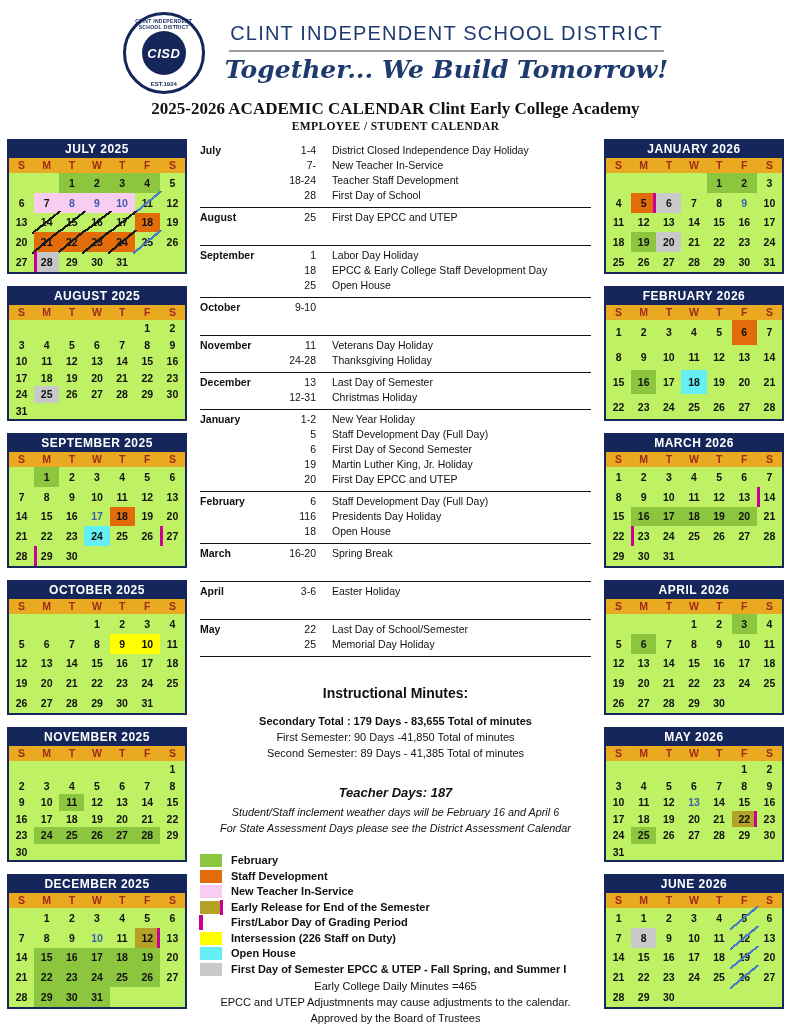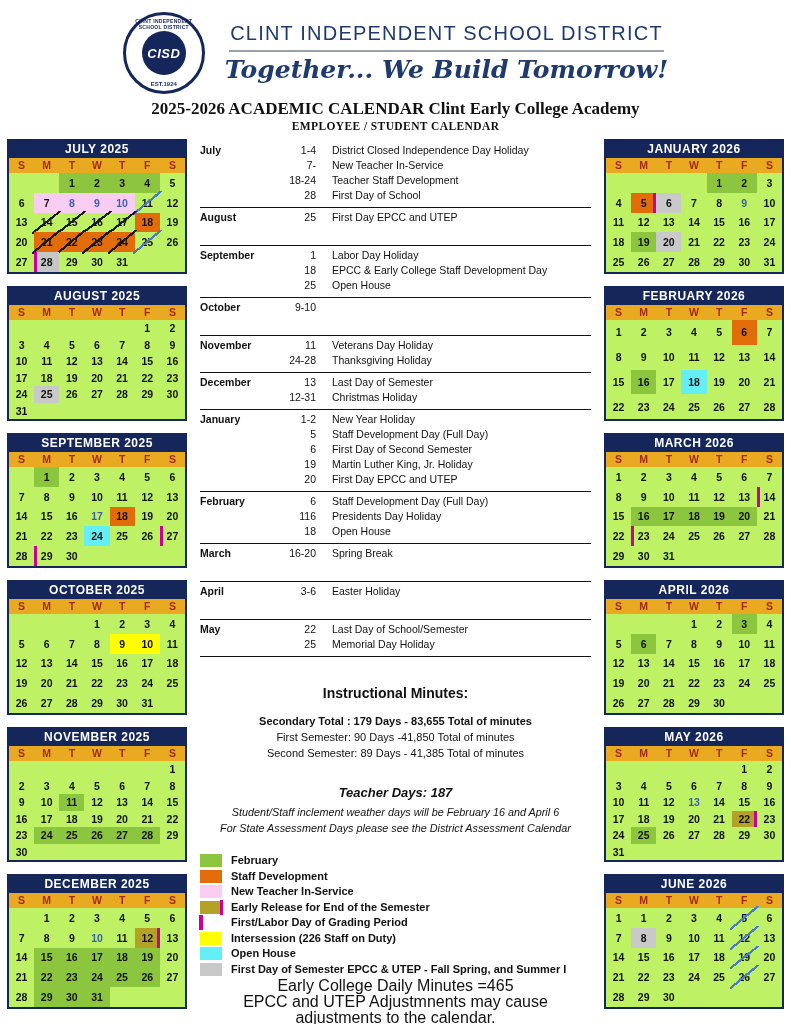--- a/index.html
+++ b/index.html
@@ -72,21 +72,21 @@
   .tch-l{font-size:10.8px;line-height:16px;}
   
   .legend{margin-top:18px;}
   .lg-row{display:flex;align-items:center;margin-bottom:2.5px;}
   .lg-swatch{width:22px;height:13px;margin-right:9px;position:relative;flex:none;background:#fff;}
   .lg-swatch .lgbar{position:absolute;top:-1px;width:3.5px;height:15px;background:var(--magenta);}
   .lg-swatch .lgbar.left{left:-1px;} .lg-swatch .lgbar.right{right:-1px;}
   .lg-label{font-weight:bold;font-size:11px;line-height:13px;}
   
   .foot{margin-top:1px;}
-  .foot div{font-size:16px;line-height:16px;}
+  .foot div{font-size:11px;line-height:16px;}
 </style>
 </head>
 <body>
 
 <div class="page">
 
   <div class="hdr">
     <div class="logo">
       <div class="logo-arc">CLINT INDEPENDENT SCHOOL DISTRICT</div>
       <div class="logo-core">CISD</div>

